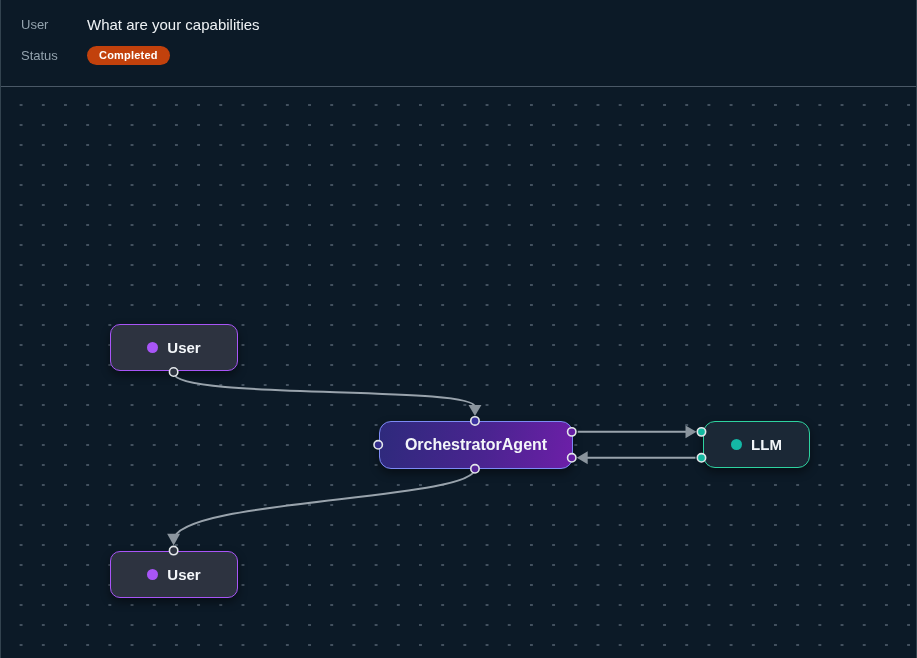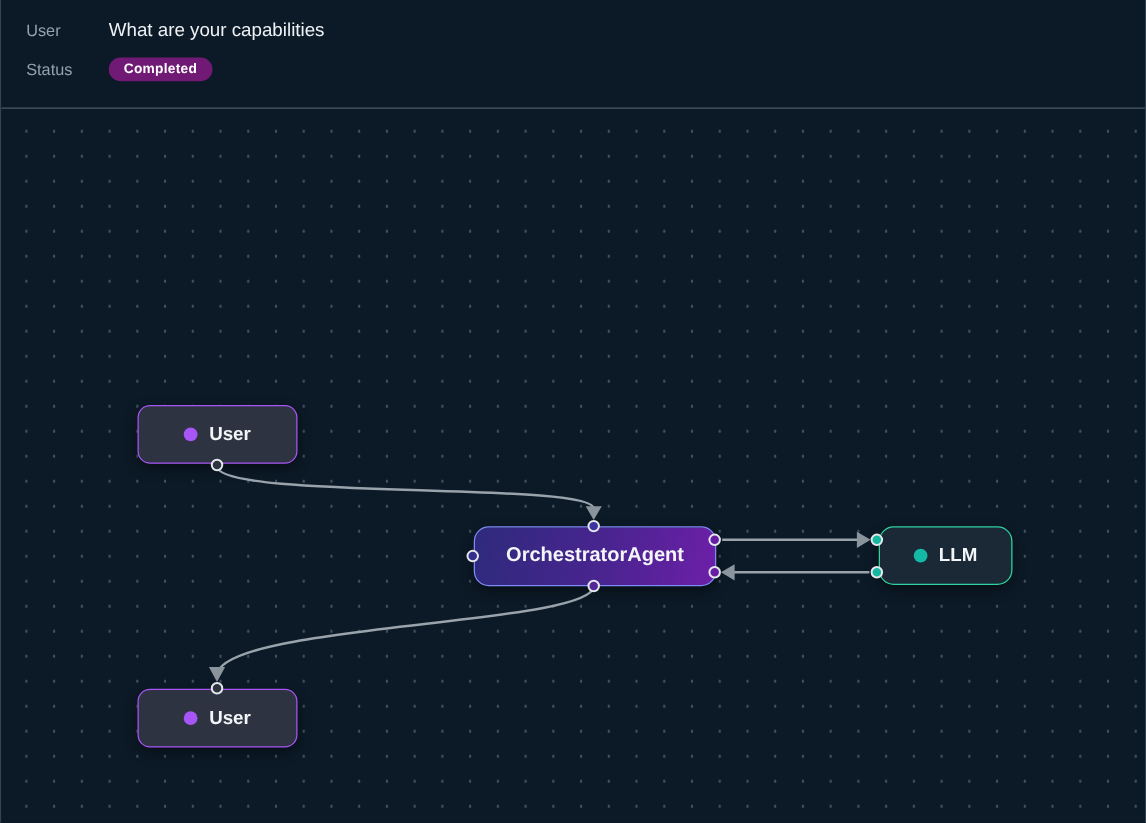--- a/index.html
+++ b/index.html
@@ -19,21 +19,21 @@
     border-bottom:1px solid #4a5866;
     background:#0c1a27;
     padding:16px 0 0 20px;
   }
   .header-row { display:flex; align-items:center; margin-bottom:13px; }
   .header-label {
     width:66px; font-size:13px; color:#93a2ad; font-weight:400;
   }
   .header-value { font-size:15px; color:#eef2f5; }
   .status-badge {
-    display:inline-block; background:#701a75; color:#ffffff;
+    display:inline-block; background:#c2410c; color:#ffffff;
     font-size:11px; font-weight:bold; letter-spacing:.2px;
     padding:3px 12px 4px; border-radius:999px;
   }
 
   
   .canvas {
     position:absolute; top:88px; left:0; right:0; bottom:0;
     background-color:#0c1a27;
     background-image:radial-gradient(circle, #42505e 1.1px, transparent 1.2px);
     background-size:22.2px 20px;

